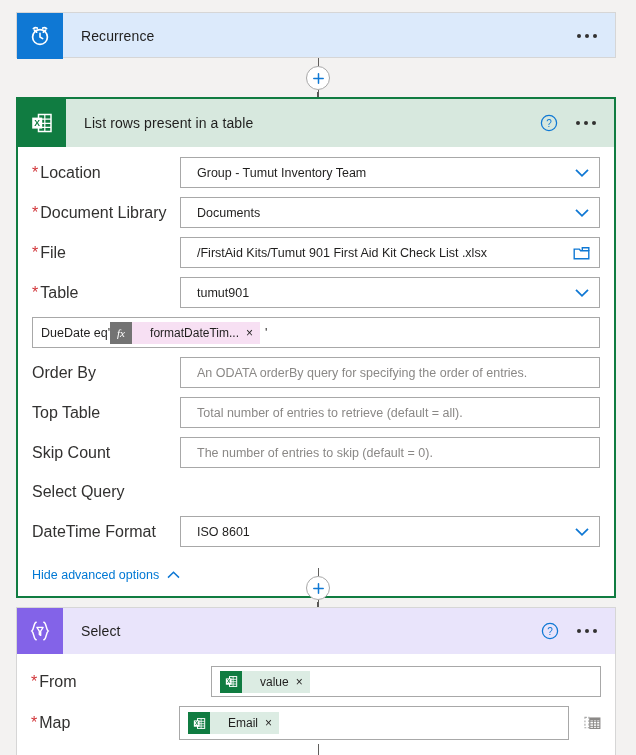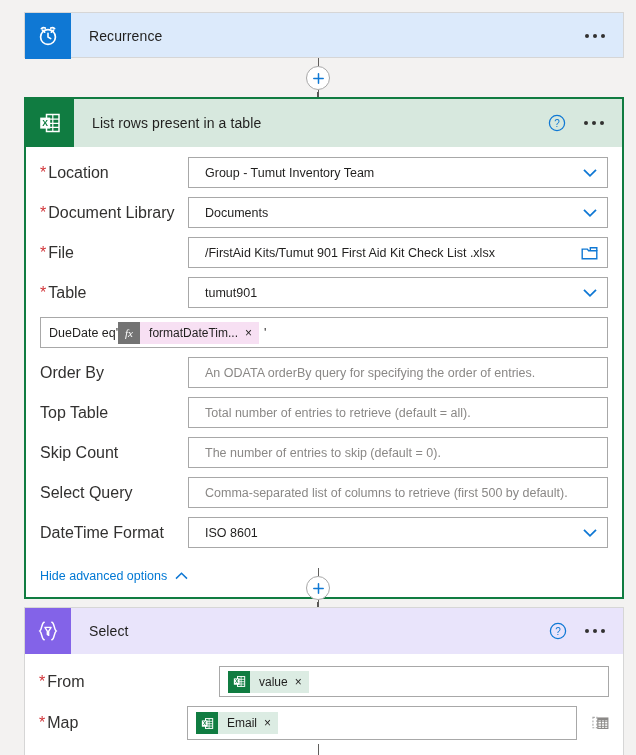--- a/index.html
+++ b/index.html
@@ -12,21 +12,21 @@
     position: relative;
     width: 636px;
     height: 755px;
     background: #f3f2f1;
     overflow: hidden;
   }
 
   
   .card {
     position: absolute;
-    left: 24px;
+    left: 16px;
     width: 600px;
     box-sizing: border-box;
     background: #ffffff;
   }
   .card-header {
     display: flex;
     align-items: center;
     height: 46px;
     box-sizing: border-box;
   }
@@ -168,21 +168,21 @@
     display: flex; align-items: center; justify-content: center;
     flex: 0 0 22px;
   }
   .token-ico.fx { background: #737373; }
   .token-ico.xls { background: #107c41; }
   .token-body {
     display: flex;
     align-items: center;
     gap: 7px;
     height: 22px;
-    padding: 0 7px 0 9px;
+    padding: 0 7px 0 18px;
     font-size: 12px;
     color: #201f1e;
     white-space: nowrap;
   }
   .token-body.pink { background: #f7e0f3; }
   .token-body.green { background: #dcece3; }
   .token-x { font-size: 12px; color: #201f1e; line-height: 1; }
   .inline-txt { font-size: 12.5px; color: #201f1e; white-space: nowrap; }
 
   .adv-link {
@@ -361,23 +361,20 @@
 
       <div class="form-row">
         <div class="f-label"><span>Skip Count</span></div>
         <div class="f-control">
           <span class="f-placeholder">The number of entries to skip (default = 0).</span>
         </div>
       </div>
 
       <div class="form-row">
         <div class="f-label"><span>Select Query</span></div>
-        <div class="f-control">
-          <span class="f-placeholder">Comma-separated list of columns to retrieve (first 500 by default).</span>
-        </div>
       </div>
 
       <div class="form-row">
         <div class="f-label"><span>DateTime Format</span></div>
         <div class="f-control">
           <span class="f-value">ISO 8601</span>
           <svg class="chev" viewBox="0 0 14 9">
               <path d="M1 1.3 L7 7.3 L13 1.3" fill="none" stroke="#0f78d4" stroke-width="1.8"></path>
             </svg>
         </div>

